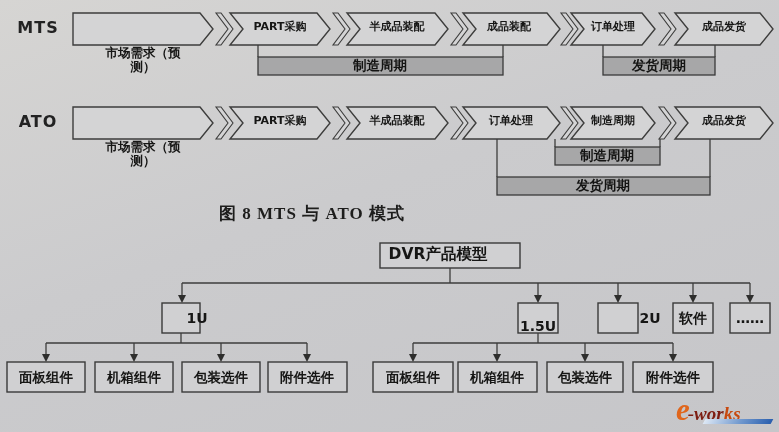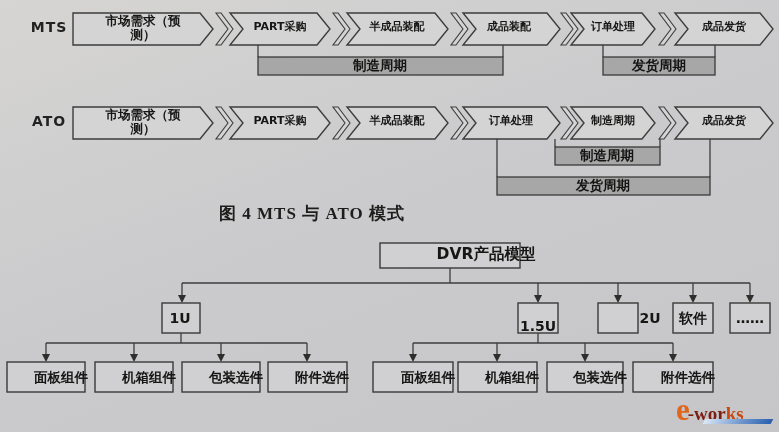--- a/index.html
+++ b/index.html
@@ -12,29 +12,29 @@
     color:#1c1c1b;
   }
   .diagram-svg{position:absolute;left:0;top:0;}
   .shape{fill:#d4d4d5;stroke:#3d3d3c;stroke-width:1.4;}
   .sep{fill:#d4d4d5;stroke:#3d3d3c;stroke-width:1.1;}
   .bar{fill:#a7a7a8;stroke:#3a3a39;stroke-width:1.3;}
   .ln{stroke:#3d3d3c;stroke-width:1.3;fill:none;}
   .box{fill:#d0d0d2;stroke:#3a3a39;stroke-width:1.4;}
   .ar{fill:#2e2e2d;stroke:none;}
   .txt{position:absolute;text-align:center;line-height:1.15;}
-  .rowlab{font-size:14px;font-weight:700;letter-spacing:1px;color:#222;margin-left:11px;}
+  .rowlab{font-size:16px;font-weight:700;letter-spacing:1px;color:#222;}
   .stage{font-size:11px;font-weight:600;color:#161615;}
-  .stage1{font-size:12.5px;font-weight:600;color:#161615;}
+  .stage1{font-size:12.5px;font-weight:600;color:#161615;margin-top:32px;}
   .barlab{font-size:13.5px;font-weight:700;color:#141413;}
   .caption{font-family:"Liberation Serif",serif;font-size:17px;font-weight:600;letter-spacing:1px;color:#1d1d1c;}
   .nodelab{font-size:14px;font-weight:600;color:#161615;}
-  .leaflab{font-size:13.5px;font-weight:600;color:#161615;margin-left:15px;}
+  .leaflab{font-size:13.5px;font-weight:600;color:#161615;}
   .rootlab{font-size:15.5px;font-weight:600;color:#161615;}
-  .logo{position:absolute;left:676px;top:392px;width:102px;height:38px;white-space:nowrap;}
+  .logo{position:absolute;left:676px;top:392px;width:102px;height:38px;font-style:italic;white-space:nowrap;}
   .le{font-family:"Liberation Serif",serif;font-weight:700;font-size:31px;color:#e0661c;letter-spacing:-2px;}
   .lw{font-family:"Liberation Serif",serif;font-weight:700;font-size:19px;color:#7d1d12;}
   .lk{font-family:"Liberation Serif",serif;font-weight:700;font-size:19px;color:#c7490f;}
   .lbar{position:absolute;left:28px;top:27px;width:68px;height:5px;
         background:linear-gradient(90deg,#dde8f5 0%,#6f97cd 55%,#2a5fae 100%);
         transform:skewX(-28deg);}
 </style>
 </head>
 <body>
 
@@ -158,25 +158,25 @@
   <div class="txt stage1" style="left:96px;top:108px;width:94px;">市场需求（预测）</div>
   <div class="txt stage" style="left:232px;top:115px;width:96px;">PART采购</div>
   <div class="txt stage" style="left:349px;top:115px;width:96px;">半成品装配</div>
   <div class="txt stage" style="left:463px;top:115px;width:96px;">订单处理</div>
   <div class="txt stage" style="left:565px;top:115px;width:96px;">制造周期</div>
   <div class="txt stage" style="left:676px;top:115px;width:96px;">成品发货</div>
 
   <div class="txt barlab" style="left:557px;top:148px;width:100px;">制造周期</div>
   <div class="txt barlab" style="left:553px;top:178px;width:100px;">发货周期</div>
 
-  <div class="txt caption" style="left:142px;top:204px;width:340px;">图 4 MTS 与 ATO 模式</div>
+  <div class="txt caption" style="left:142px;top:204px;width:340px;">图 8 MTS 与 ATO 模式</div>
 
-  <div class="txt rootlab" style="left:380px;top:246px;width:116px;margin-left:48px;">DVR产品模型</div>
+  <div class="txt rootlab" style="left:380px;top:246px;width:116px;">DVR产品模型</div>
 
-  <div class="txt nodelab" style="left:150px;top:310px;width:60px;">1U</div>
+  <div class="txt nodelab" style="left:167px;top:310px;width:60px;">1U</div>
   <div class="txt nodelab" style="left:508px;top:318px;width:60px;">1.5U</div>
   <div class="txt nodelab" style="left:620px;top:310px;width:60px;">2U</div>
   <div class="txt nodelab" style="left:663px;top:310px;width:60px;">软件</div>
   <div class="txt nodelab" style="left:720px;top:310px;width:60px;">……</div>
 
   <div class="txt leaflab" style="left:6px;top:370px;width:80px;">面板组件</div>
   <div class="txt leaflab" style="left:94px;top:370px;width:80px;">机箱组件</div>
   <div class="txt leaflab" style="left:181px;top:370px;width:80px;">包装选件</div>
   <div class="txt leaflab" style="left:267px;top:370px;width:80px;">附件选件</div>
   <div class="txt leaflab" style="left:373px;top:370px;width:80px;">面板组件</div>

